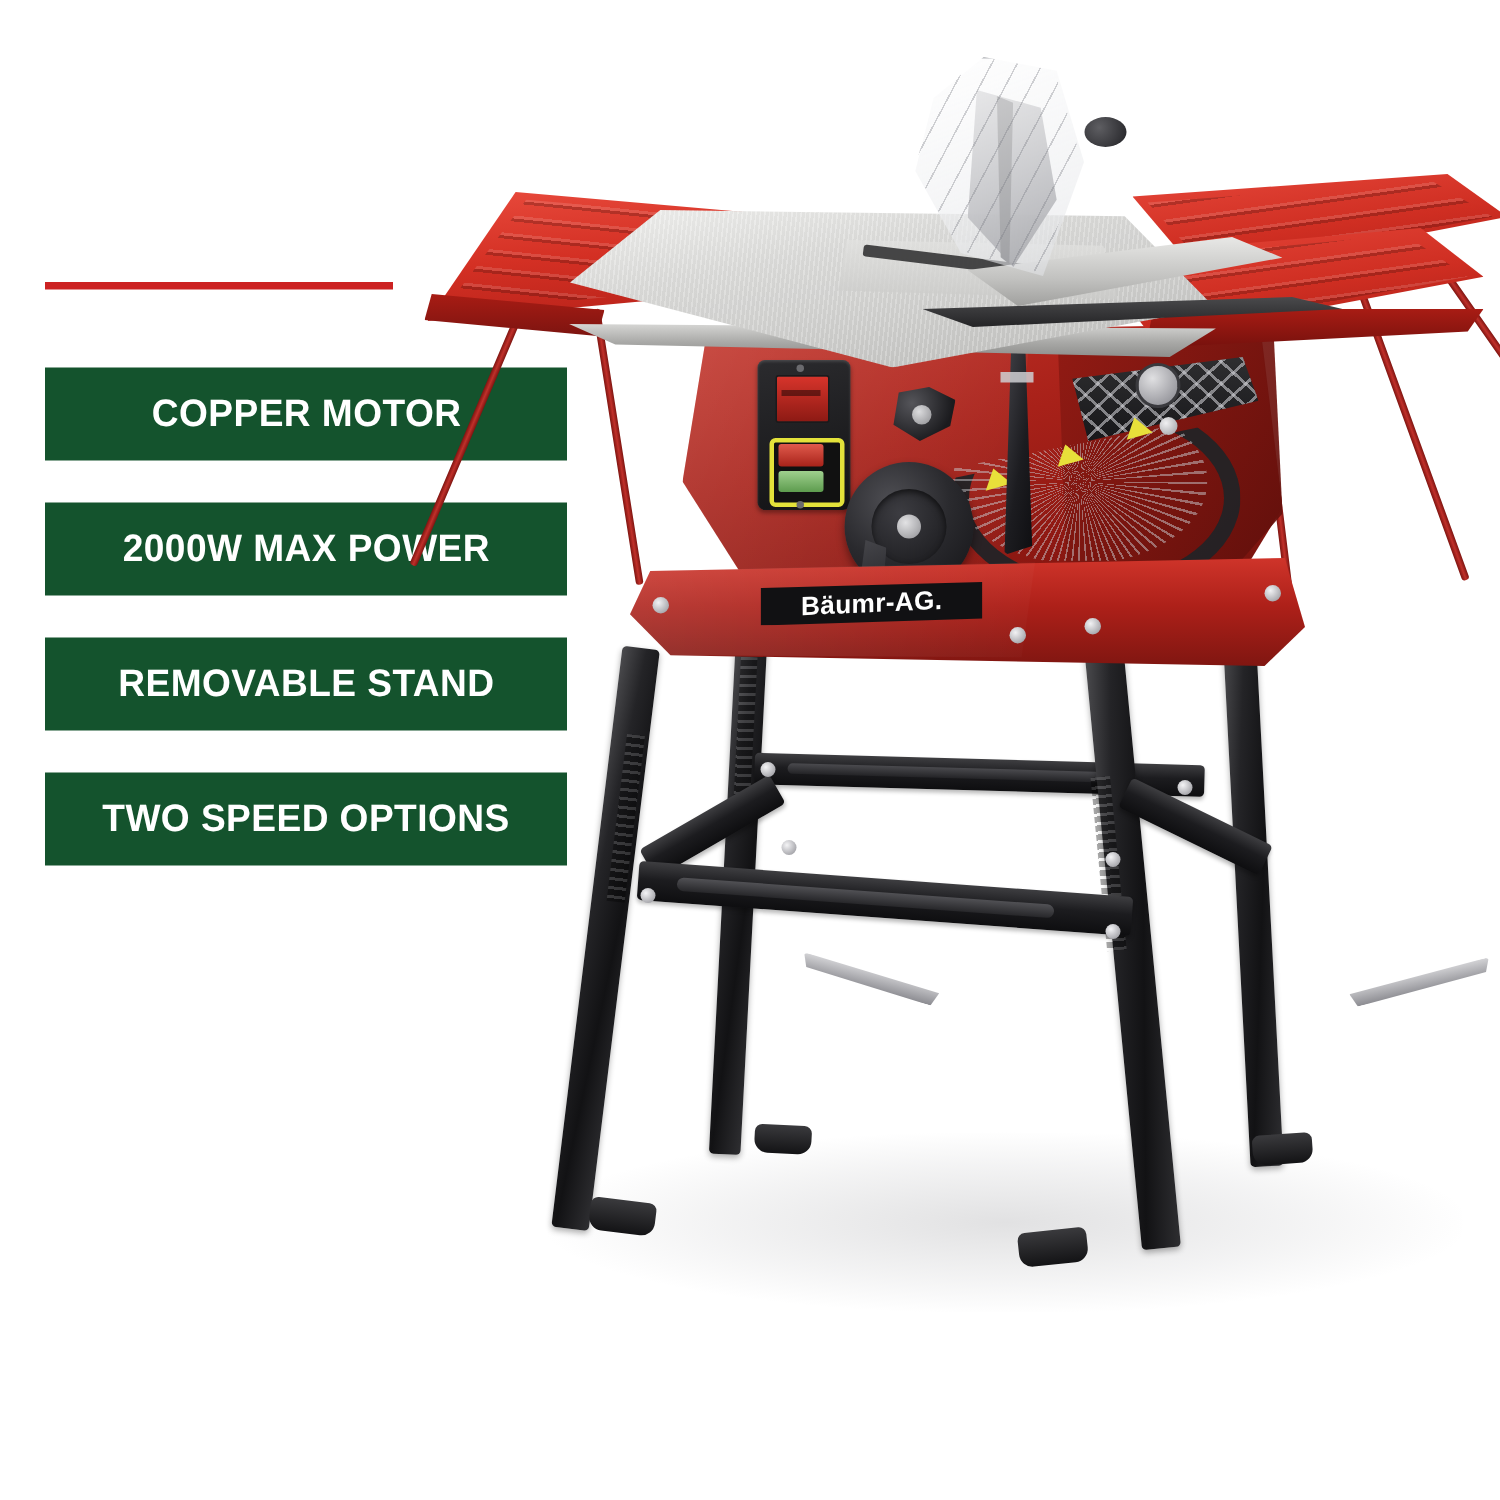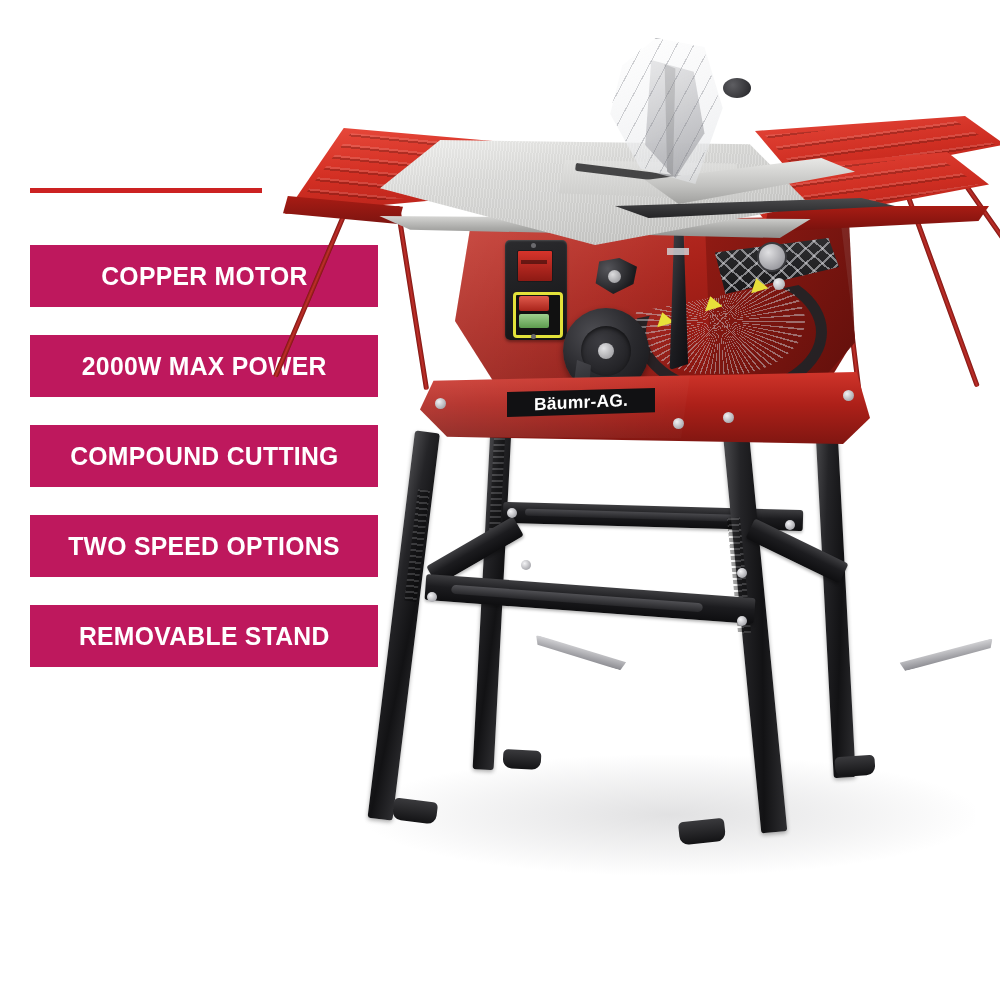--- a/index.html
+++ b/index.html
@@ -8,21 +8,21 @@
 
   
   #headline{position:absolute;left:30px;top:28px;width:420px;}
   .hl-line{font-family:"Liberation Sans",sans-serif;font-weight:700;font-size:60px;line-height:0.92;
            letter-spacing:-1.5px;color:#1a1a1a;text-transform:uppercase;transform:scaleX(0.93);
            transform-origin:left center;white-space:nowrap;}
   #rule{position:absolute;left:30px;top:188px;width:232px;height:5px;background:#cc2222;}
 
   
   #features{position:absolute;left:30px;top:245px;width:348px;}
-  .fbar{width:348px;height:62px;background:#be185d;margin-bottom:28px;
+  .fbar{width:348px;height:62px;background:#14532d;margin-bottom:28px;
         display:flex;align-items:center;justify-content:center;}
   .fbar span{color:#ffffff;font-weight:700;font-size:25.5px;letter-spacing:0.3px;
              transform:scaleX(0.97);white-space:nowrap;}
 
   
   #product{position:absolute;left:275px;top:20px;width:725px;height:860px;}
   .pz{position:absolute;}
 
   
   #floorshadow{position:absolute;left:90px;top:735px;width:610px;height:120px;
@@ -260,27 +260,24 @@
   <div id="rule"></div>
 
   <div id="features">
     <div class="fbar">
       <span>COPPER MOTOR</span>
     </div>
     <div class="fbar">
       <span>2000W MAX POWER</span>
     </div>
     <div class="fbar">
-      <span>COMPOUND CUTTING</span>
+      <span>REMOVABLE STAND</span>
     </div>
     <div class="fbar">
       <span>TWO SPEED OPTIONS</span>
-    </div>
-    <div class="fbar">
-      <span>REMOVABLE STAND</span>
     </div>
   </div>
 
   <div id="product">
 
     <div id="floorshadow"></div>
 
     <div class="strut pz" id="strutL1"></div>
     <div class="strut pz" id="strutL2"></div>
     <div class="strut pz" id="strutR1"></div>

